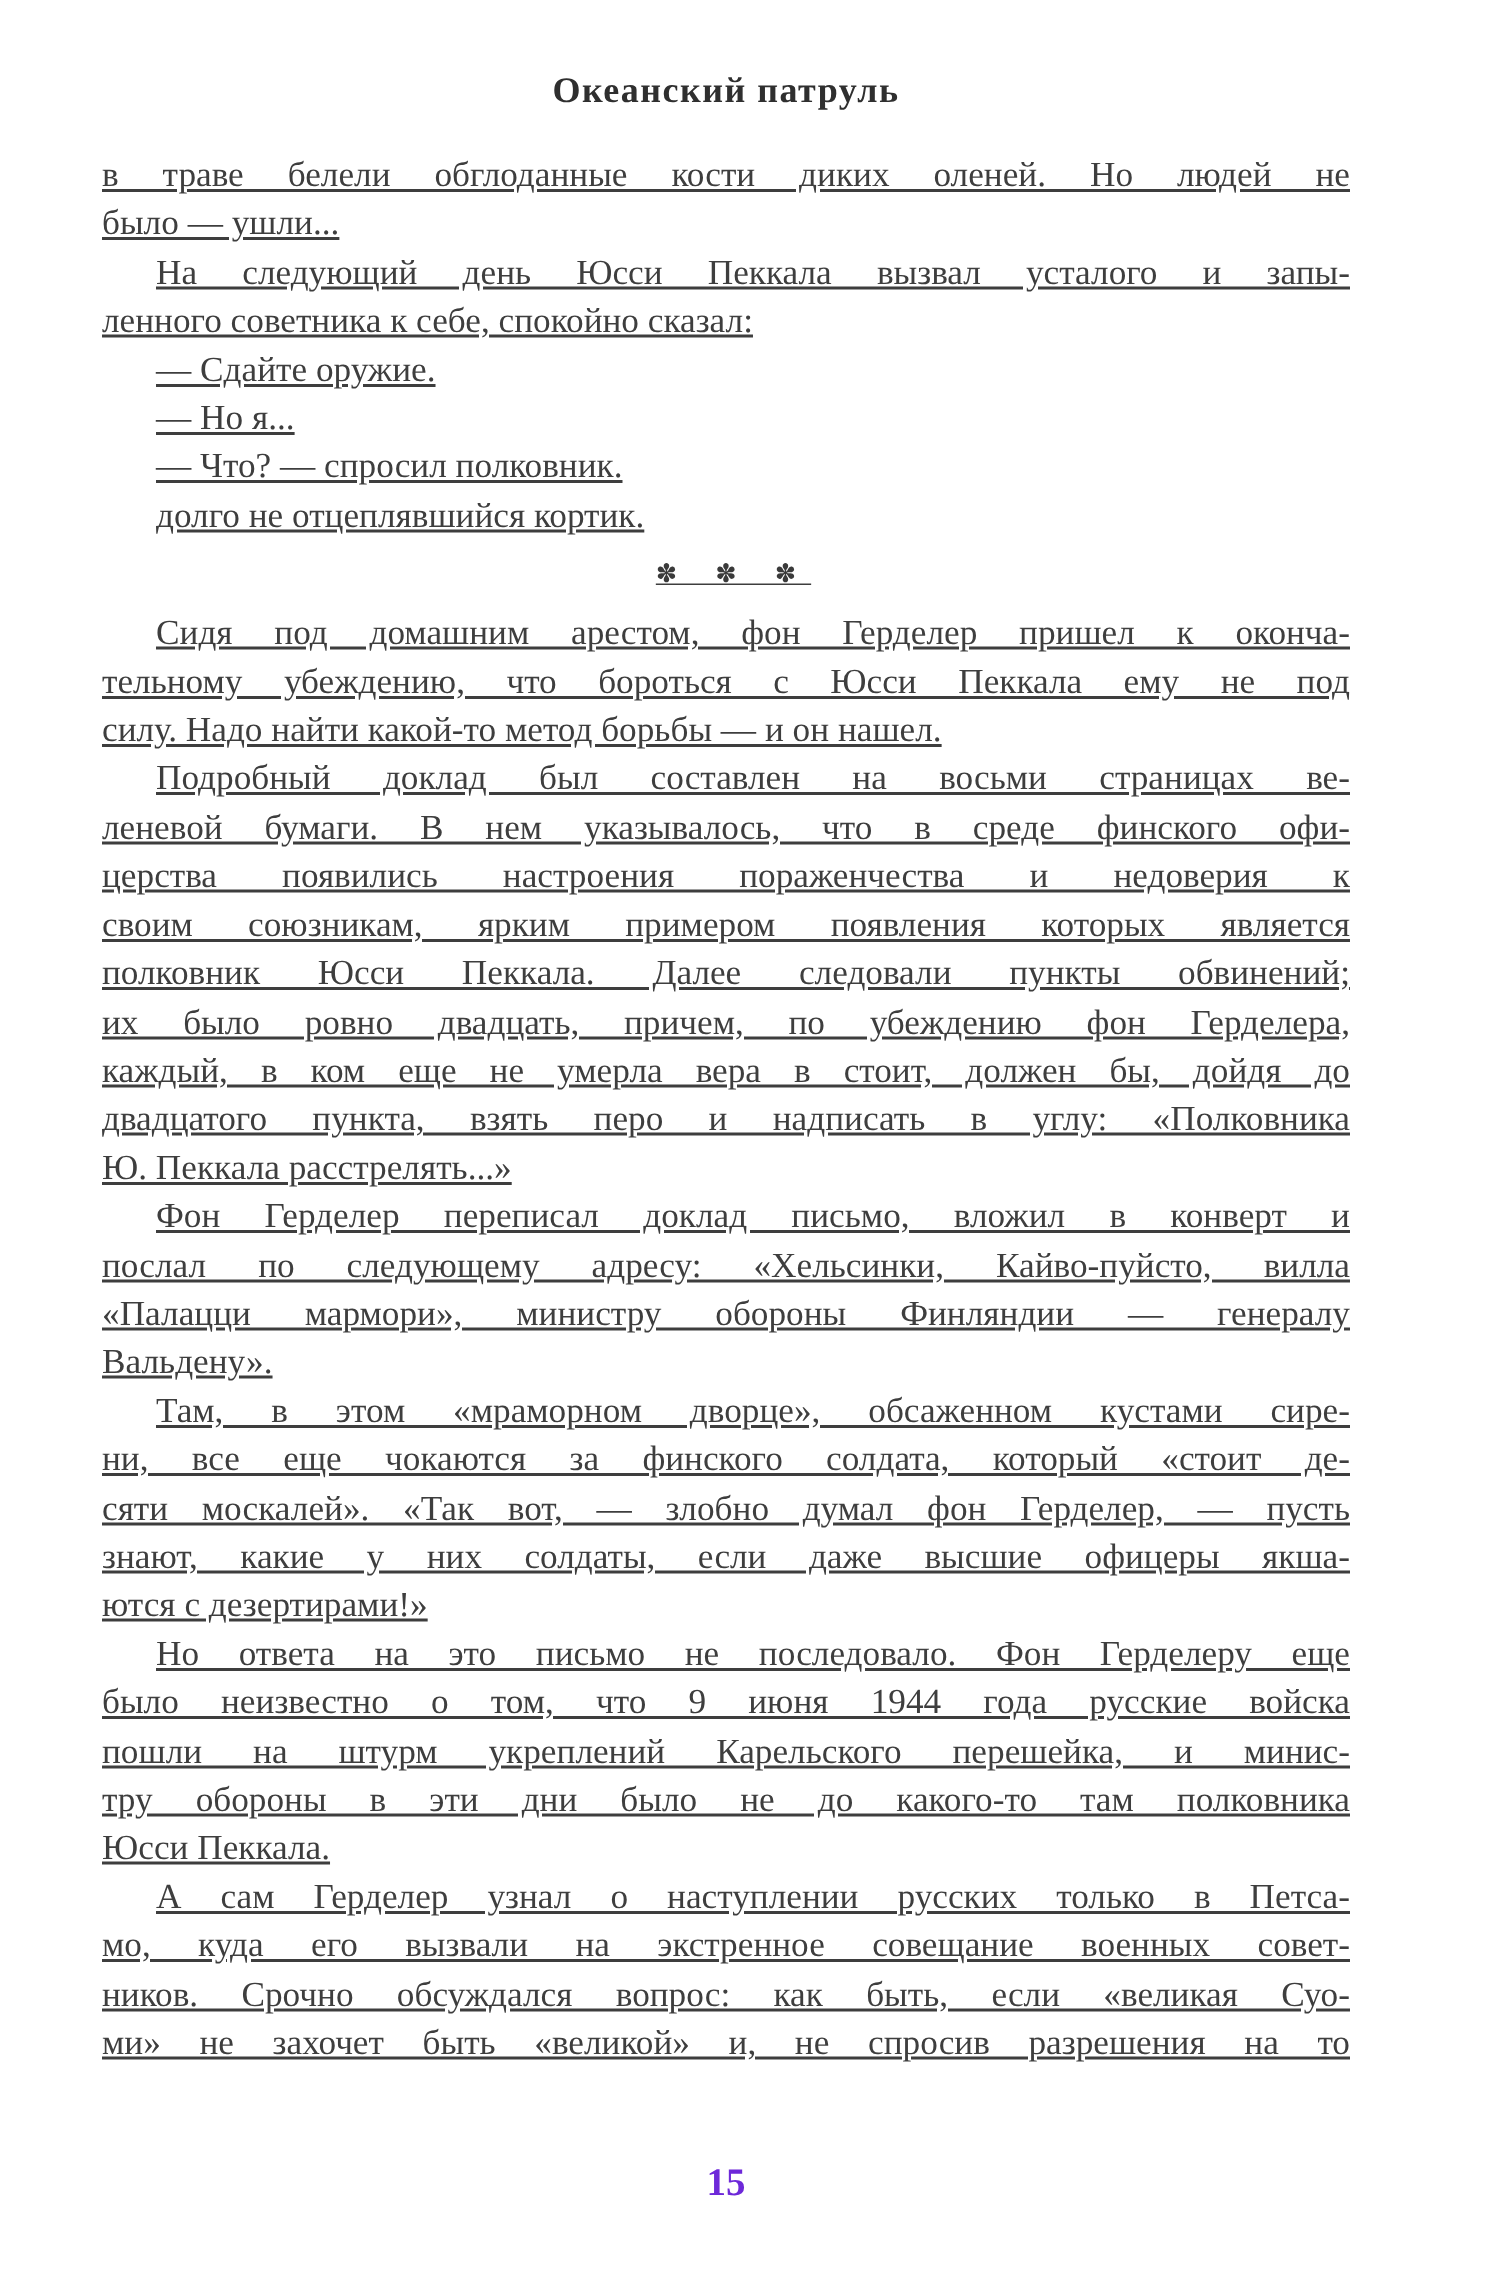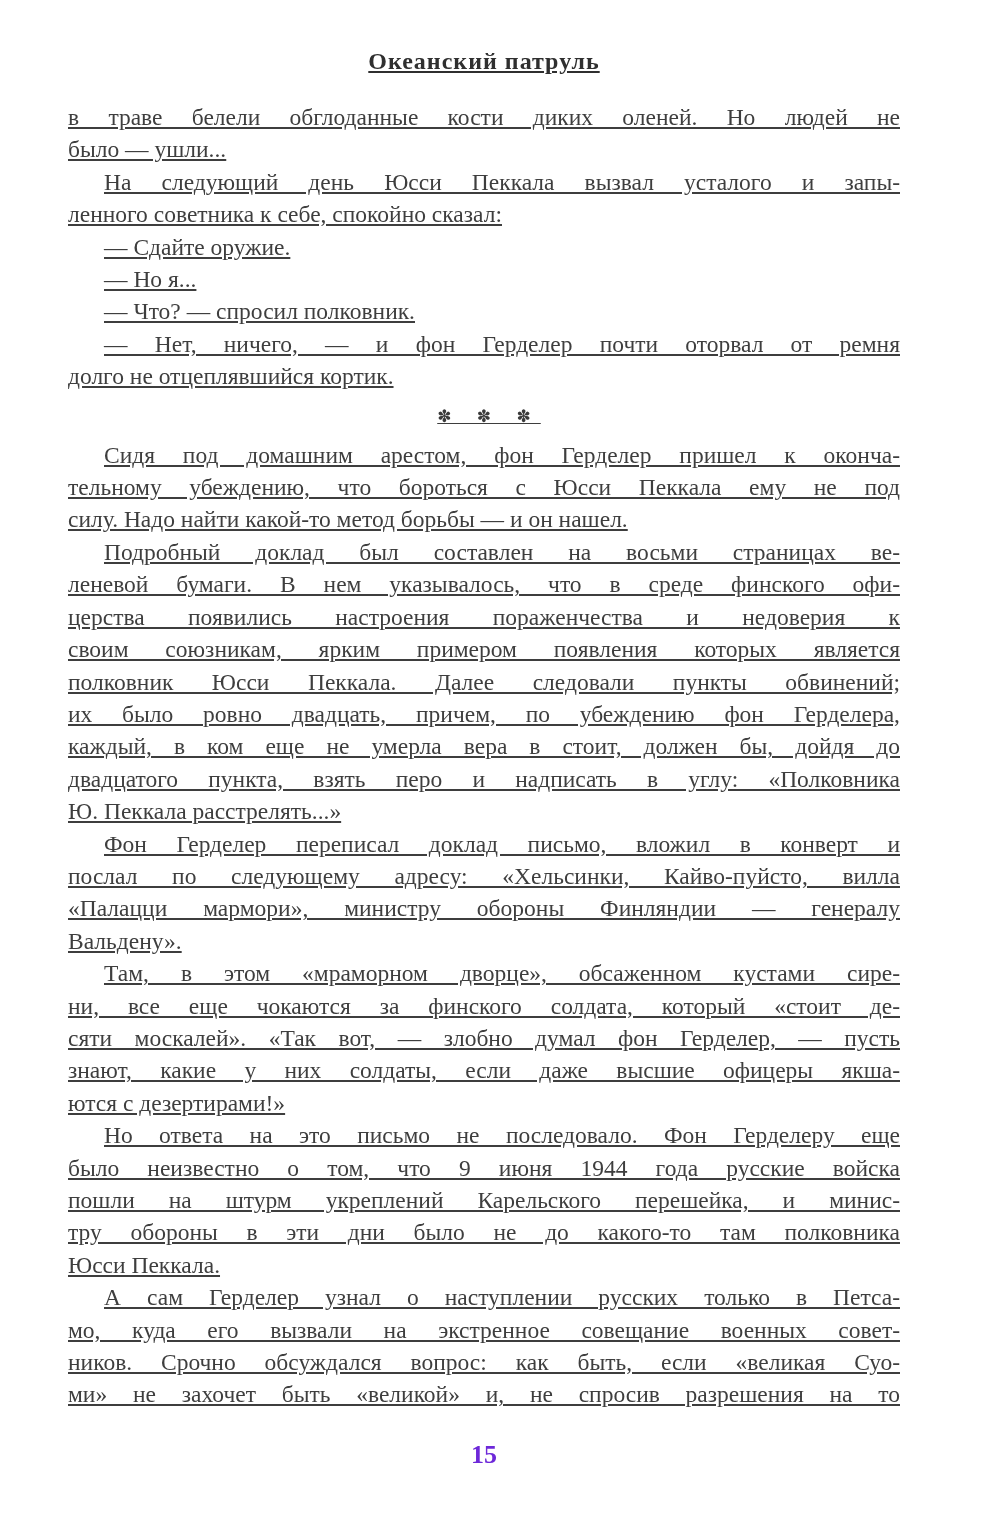--- a/index.html
+++ b/index.html
@@ -18,21 +18,20 @@
     padding: 48px 100px 0 68px;
     overflow: hidden;
   }
   .running-title {
     text-align: center;
     font-size: 24px;
     font-weight: 700;
     letter-spacing: 1px;
     color: #2f2f2f;
     margin-bottom: 26px;
-    text-decoration: underline;
   }
   .body-text {
     font-size: 23.5px;
     text-decoration: underline;
   }
   .line {
     line-height: 32.4px;
     white-space: normal;
   }
   .line.fill {
@@ -81,21 +80,20 @@
       <div class="paragraph indent">
         <div class="line">— Сдайте оружие.</div>
       </div>
       <div class="paragraph indent">
         <div class="line">— Но я...</div>
       </div>
       <div class="paragraph indent">
         <div class="line">— Что? — спросил полковник.</div>
       </div>
       <div class="paragraph indent">
-        <div class="line fill">— Нет, ничего, — и фон Герделер почти оторвал от ремня</div>
         <div class="line">долго не отцеплявшийся кортик.</div>
       </div>
       <div class="separator">✽ ✽ ✽</div>
       <div class="paragraph indent">
         <div class="line fill">Сидя под домашним арестом, фон Герделер пришел к оконча-</div>
         <div class="line fill">тельному убеждению, что бороться с Юсси Пеккала ему не под</div>
         <div class="line">силу. Надо найти какой-то метод борьбы — и он нашел.</div>
       </div>
       <div class="paragraph indent">
         <div class="line fill">Подробный доклад был составлен на восьми страницах ве-</div>

